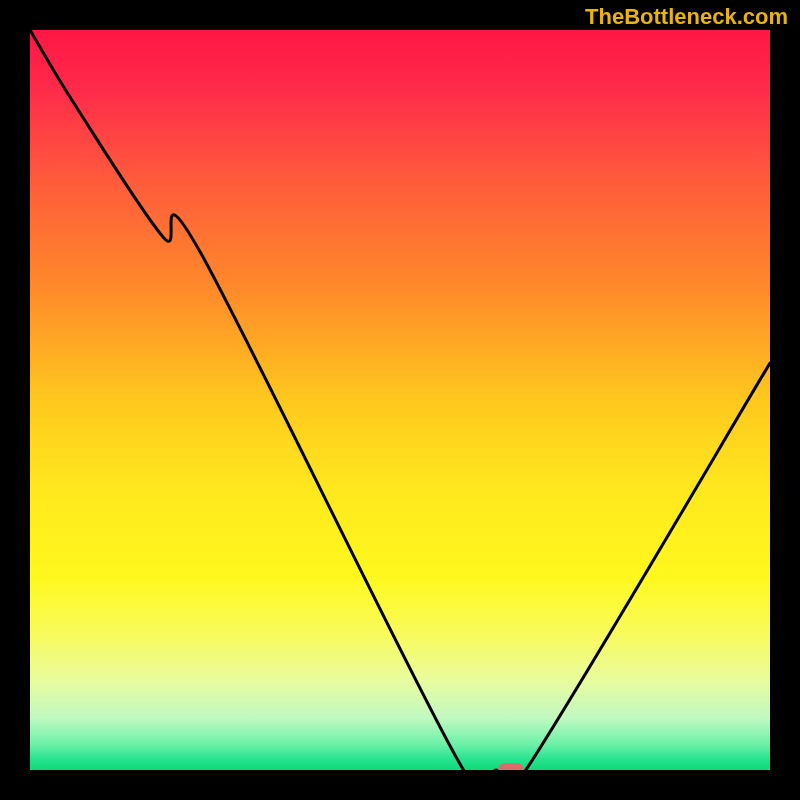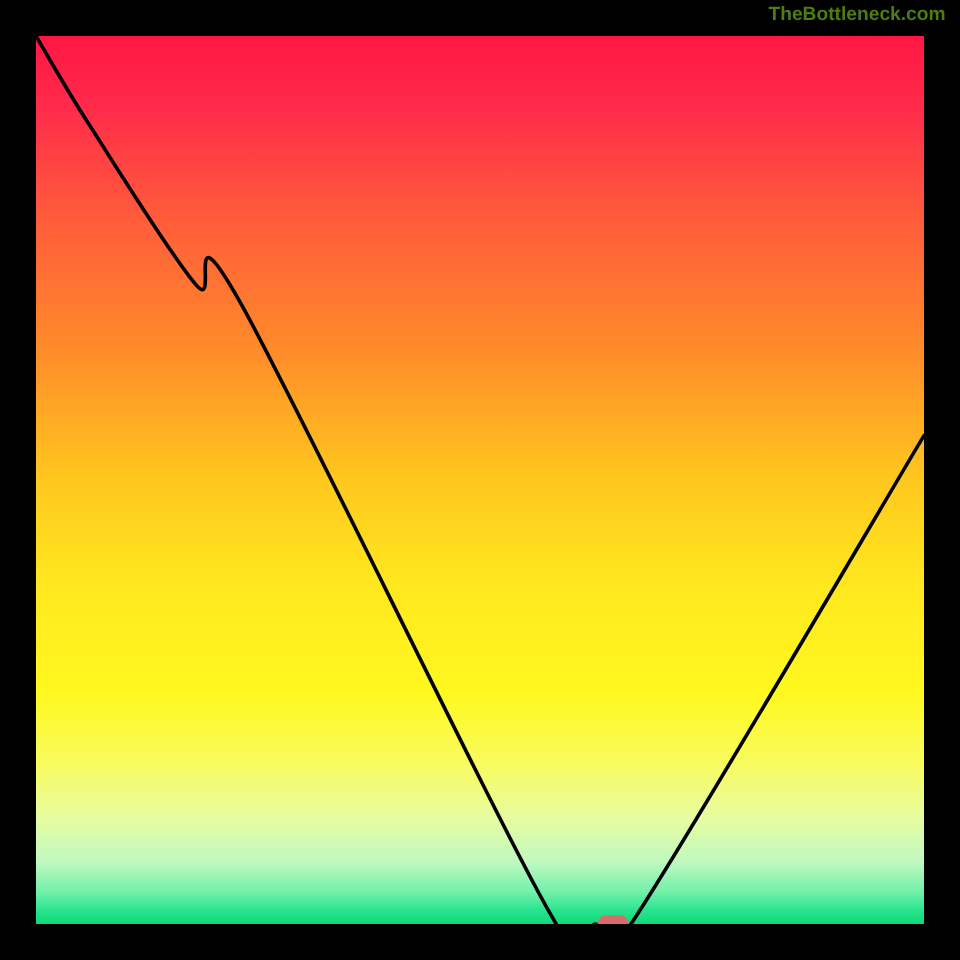--- a/index.html
+++ b/index.html
@@ -8,22 +8,22 @@
       width: 800px;
       height: 800px;
       position: relative;
       background: #000;
     }
     .watermark {
       position: absolute;
       top: 4px;
       right: 12px;
       font-family: Arial, sans-serif;
-      font-size: 16px;
-      color: #4d7c0f;
+      font-size: 22px;
+      color: #eab308;
       font-weight: 600;
       z-index: 10;
     }
     .plot-area {
       position: absolute;
       left: 30px;
       top: 30px;
       width: 740px;
       height: 740px;
       overflow: hidden;

